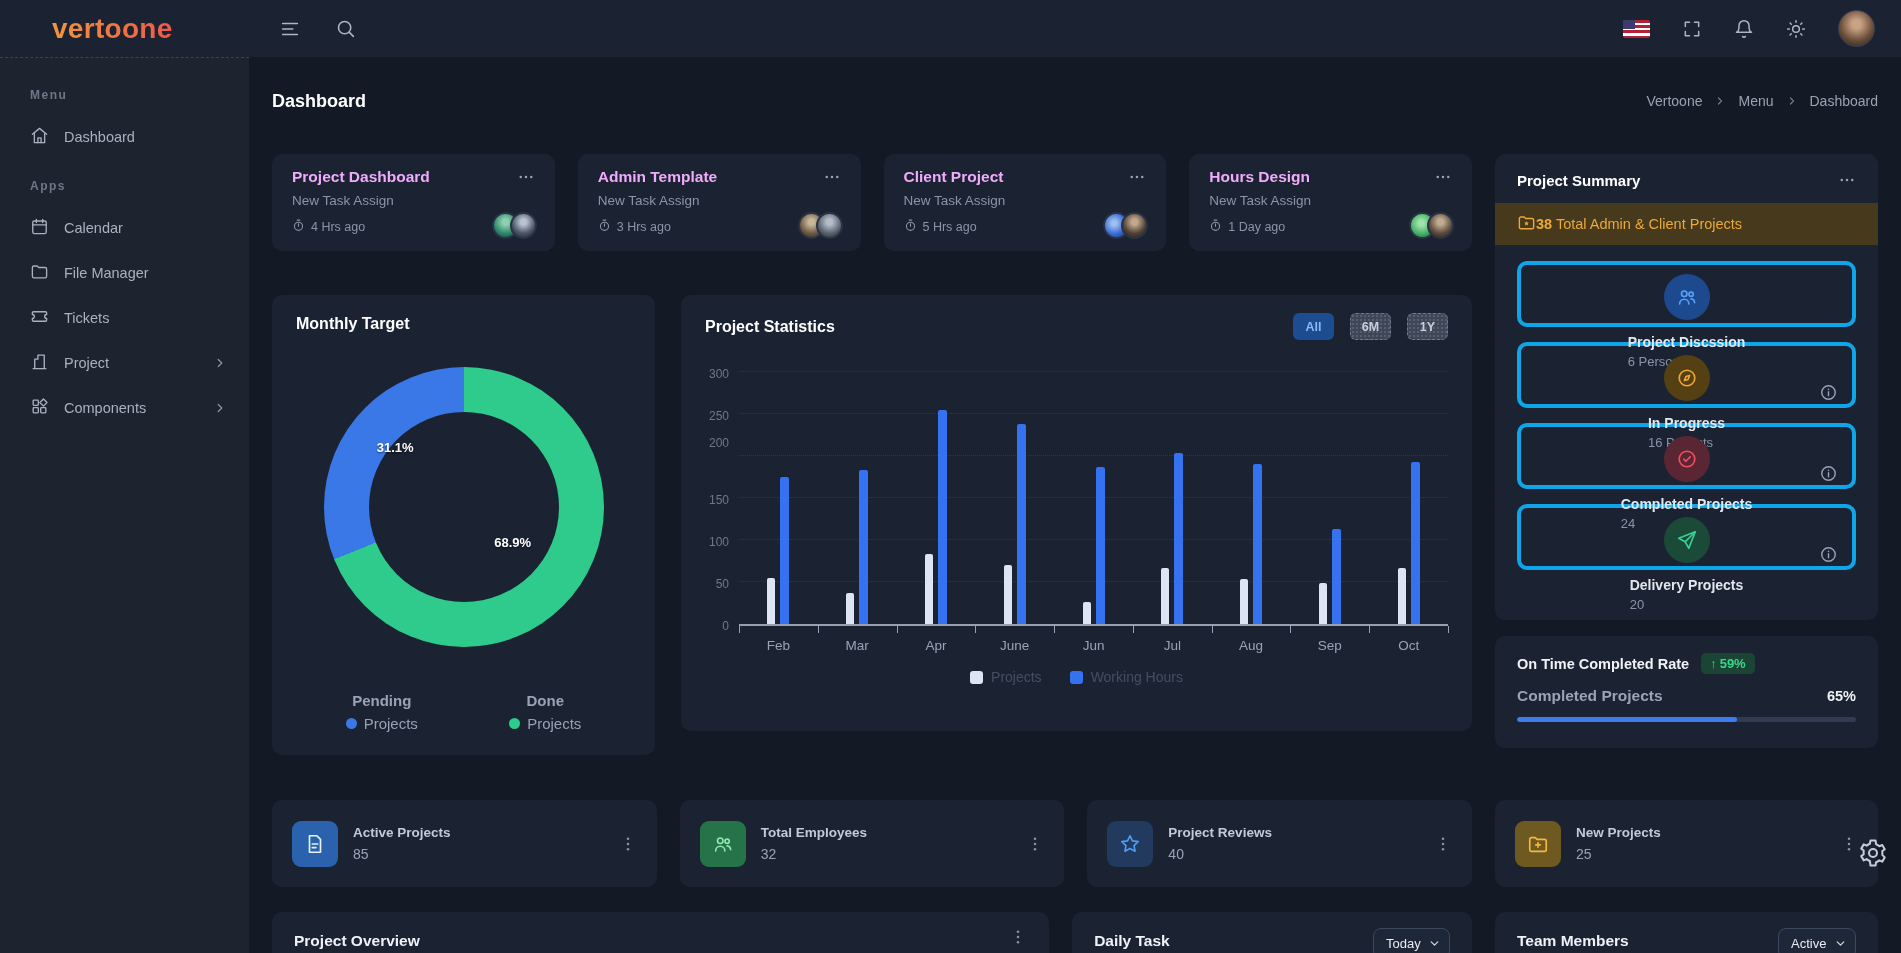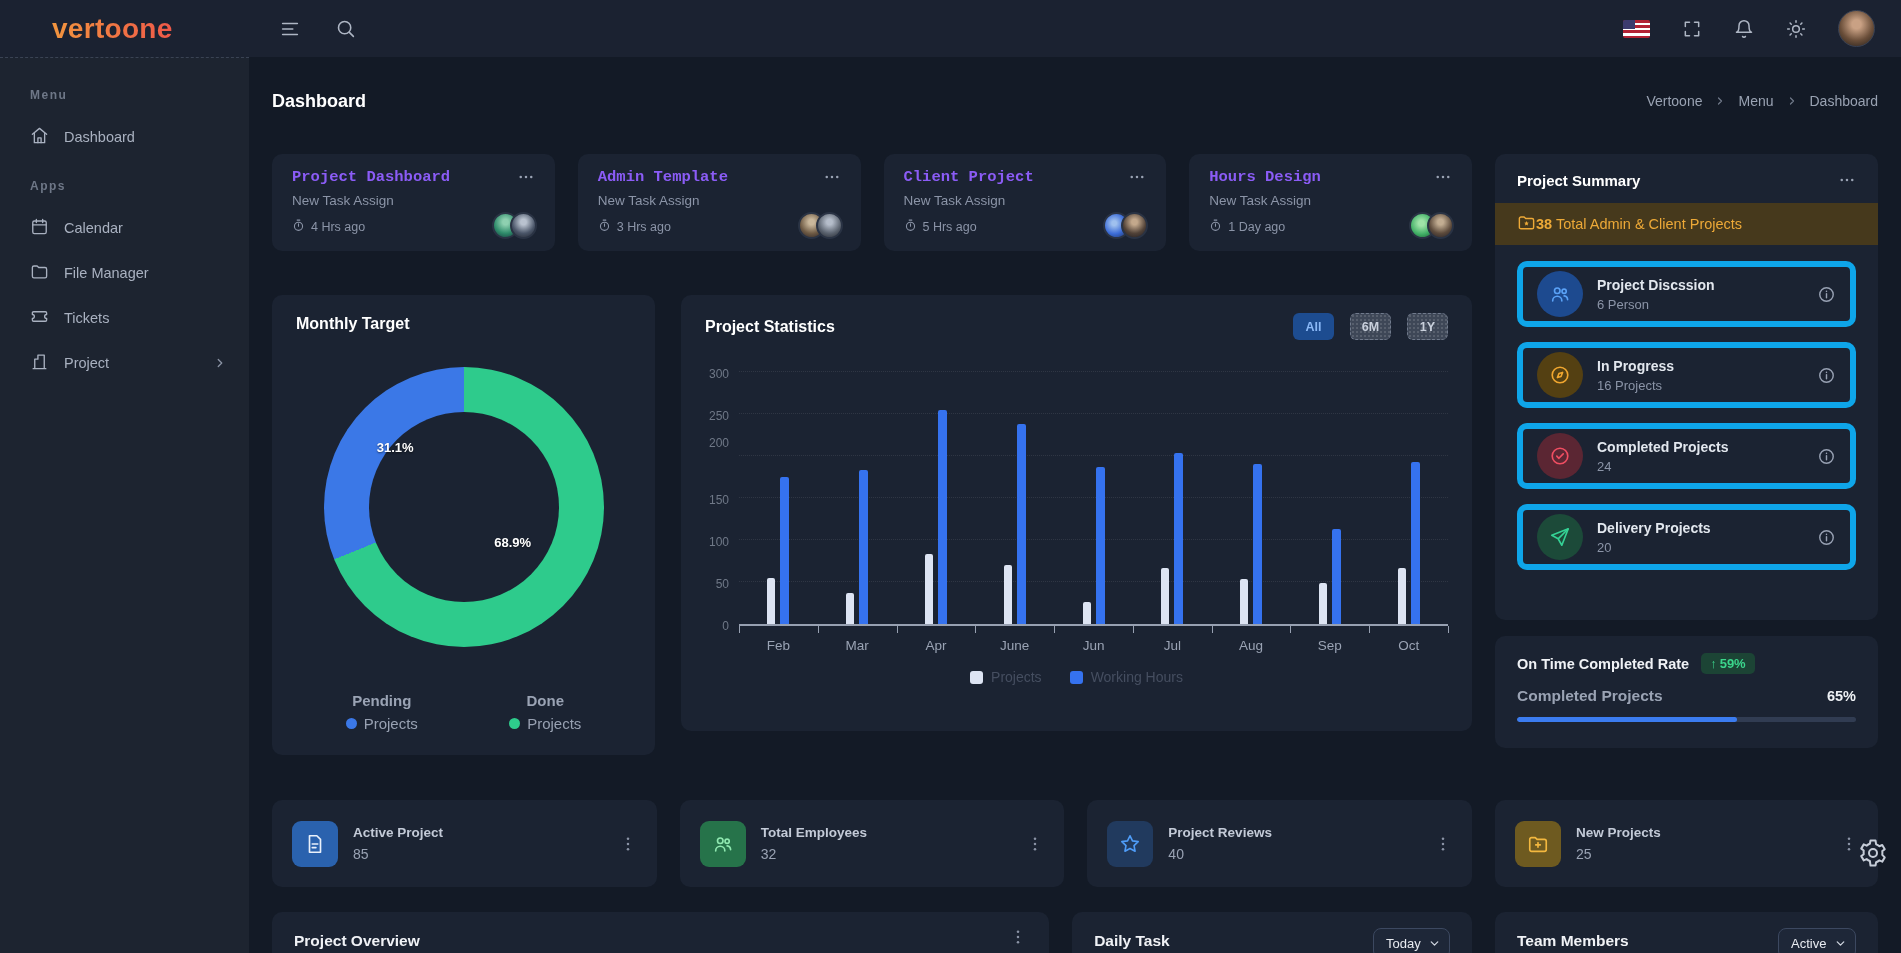--- a/index.html
+++ b/index.html
@@ -39,21 +39,21 @@
   .content-grid { display:flex; gap:23px; }
   .left-col { flex:1; min-width:0; }
   .right-col { width:383px; flex-shrink:0; }
 
   .card { background:#1b2332; border-radius:10px; }
 
   
   .pcards { display:flex; gap:23px; }
   .pcard { flex:1; height:97px; padding:14px 20px; position:relative; cursor:default; }
   .pcard-title-row { display:flex; justify-content:space-between; align-items:center; }
-  .pcard-title { font-size:15.5px; font-weight:700; color:#8b5cf6;font-family:Liberation Mono, monospace; }
+  .pcard-title { font-size:15.5px; font-weight:700; color:#f0abfc; }
   .pcard-sub { font-size:13.5px; color:#8b94a7; margin-top:7px; }
   .pcard-time { font-size:12.5px; color:#8b94a7; margin-top:11px; display:flex; align-items:center; gap:6px; }
   .dots { color:#9aa3b4; cursor:pointer; display:flex; }
   .avatars { position:absolute; right:18px; bottom:12px; display:flex; }
   .av { width:27px; height:27px; border-radius:50%; border:2px solid #2a3344; }
   .av + .av { margin-left:-9px; }
   .av.t1 { background:radial-gradient(circle at 50% 35%, #8ed0b0 15%, #2e8b6a 60%, #17343c); }
   .av.t2 { background:radial-gradient(circle at 50% 35%, #b9c2cf 15%, #4a5568 60%, #20242e); }
   .av.t3 { background:radial-gradient(circle at 50% 35%, #c9b79b 15%, #6f5b45 60%, #292226); }
   .av.t4 { background:radial-gradient(circle at 50% 35%, #b5bdca 15%, #5b636f 60%, #23272f); }
@@ -99,21 +99,21 @@
   .ps-legend { display:flex; justify-content:center; gap:28px; margin-top:16px; }
   .ps-leg-item { display:flex; align-items:center; gap:8px; font-size:14px; color:#454e60; }
   .ps-leg-sq { width:13px; height:13px; border-radius:3px; }
 
   
   .sum-card { height:466px; overflow:hidden; }
   .sum-head { display:flex; align-items:center; justify-content:space-between; padding:17px 22px 14px; }
   .sum-banner { height:42px; background:#46391c; display:flex; align-items:center; padding:0 22px; color:#eda937; font-size:14.5px; cursor:default; }
   .sum-banner b { font-weight:700; }
   .sum-items { padding:16px 22px 0; }
-  .sum-item { border:6px solid #0ea5e9; border-radius:10px; padding:9px 14px; display:flex; align-items:center; gap:14px; margin-bottom:15px; height:66px; }
+  .sum-item { border:4px solid #0ea5e9; border-radius:10px; padding:9px 14px; display:flex; align-items:center; gap:14px; margin-bottom:15px; height:66px;flex-direction:column; }
   .sum-ic { width:46px; height:46px; border-radius:50%; display:flex; align-items:center; justify-content:center; flex-shrink:0; }
   .ic-blue  { background:#1d4a8f; color:#5aa2f7; }
   .ic-amber { background:#544012; color:#f0a62f; }
   .ic-red   { background:#5b2633; color:#f04e62; }
   .ic-green { background:#1c4a39; color:#35d295; }
   .sum-t { font-size:14px; font-weight:700; color:#e2e7ee; }
   .sum-v { font-size:13px; color:#8b94a7; margin-top:4px; }
   .info-ic { margin-left:auto; color:#98a1b3; cursor:pointer; display:flex; }
 
   .ontime-card { margin-top:16px; height:112px; padding:17px 22px; }
@@ -233,20 +233,34 @@
         <span><svg width="19" height="19" viewBox="0 0 24 24" fill="none" stroke="currentColor" stroke-width="1.7" stroke-linecap="round" stroke-linejoin="round">
               <path d="M4 21h16M6 21V9h4V4h8v17"></path>
             </svg></span>
         <span>Project</span>
         <span class="sb-chev">
             <svg width="14" height="14" viewBox="0 0 24 24" fill="none" stroke="currentColor" stroke-width="2.2" stroke-linecap="round" stroke-linejoin="round">
               <path d="m9 6 6 6-6 6"></path>
             </svg>
           </span>
       </div>
+      <div class="sb-item">
+        <span><svg width="19" height="19" viewBox="0 0 24 24" fill="none" stroke="currentColor" stroke-width="1.7" stroke-linejoin="round">
+              <rect x="4" y="4" width="6.5" height="6.5" rx="1"></rect>
+              <rect x="4" y="13.5" width="6.5" height="6.5" rx="1"></rect>
+              <rect x="13.5" y="13.5" width="6.5" height="6.5" rx="1"></rect>
+              <path d="m17 2.5 4.5 4.5L17 11.5 12.5 7z"></path>
+            </svg></span>
+        <span>Components</span>
+        <span class="sb-chev">
+            <svg width="14" height="14" viewBox="0 0 24 24" fill="none" stroke="currentColor" stroke-width="2.2" stroke-linecap="round" stroke-linejoin="round">
+              <path d="m9 6 6 6-6 6"></path>
+            </svg>
+          </span>
+      </div>
     </div>
 
     <div class="main">
       <div class="page-head">
         <div class="page-title">Dashboard</div>
         <div class="crumbs">
           <span>Vertoone</span>
           <span class="crumb-sep">
               <svg width="12" height="12" viewBox="0 0 24 24" fill="none" stroke="currentColor" stroke-width="2.4" stroke-linecap="round" stroke-linejoin="round">
                 <path d="m9 6 6 6-6 6"></path>
@@ -496,21 +510,21 @@
 
           <div class="stats-row">
             <div class="card stat-card">
               <span class="stat-ic si-blue dotted">
                   <svg width="22" height="22" viewBox="0 0 24 24" fill="none" stroke="currentColor" stroke-width="1.8" stroke-linecap="round" stroke-linejoin="round">
                     <path d="M6 3h8l4 4v14H6z"></path>
                     <path d="M9 12h6M9 16h4"></path>
                   </svg>
                 </span>
               <div>
-                  <div class="stat-t">Active Project</div>
+                  <div class="stat-t">Active Projects</div>
                   <div class="stat-v">85</div>
                 </div>
               <span class="stat-dots">
                   <svg width="18" height="18" viewBox="0 0 24 24" fill="currentColor">
                     <circle cx="12" cy="5" r="1.7"></circle>
                     <circle cx="12" cy="12" r="1.7"></circle>
                     <circle cx="12" cy="19" r="1.7"></circle>
                   </svg>
                 </span>
             </div>

